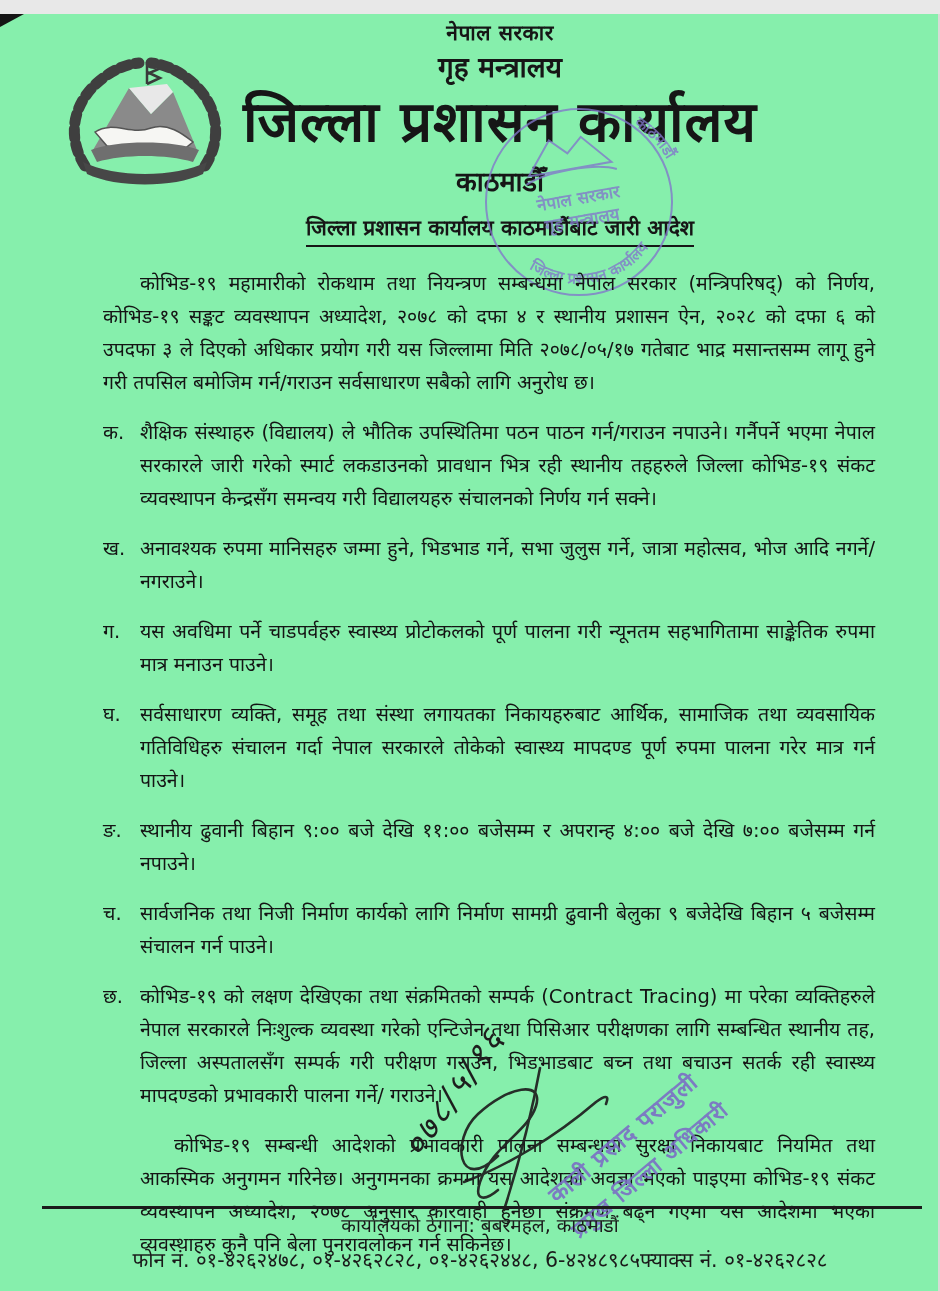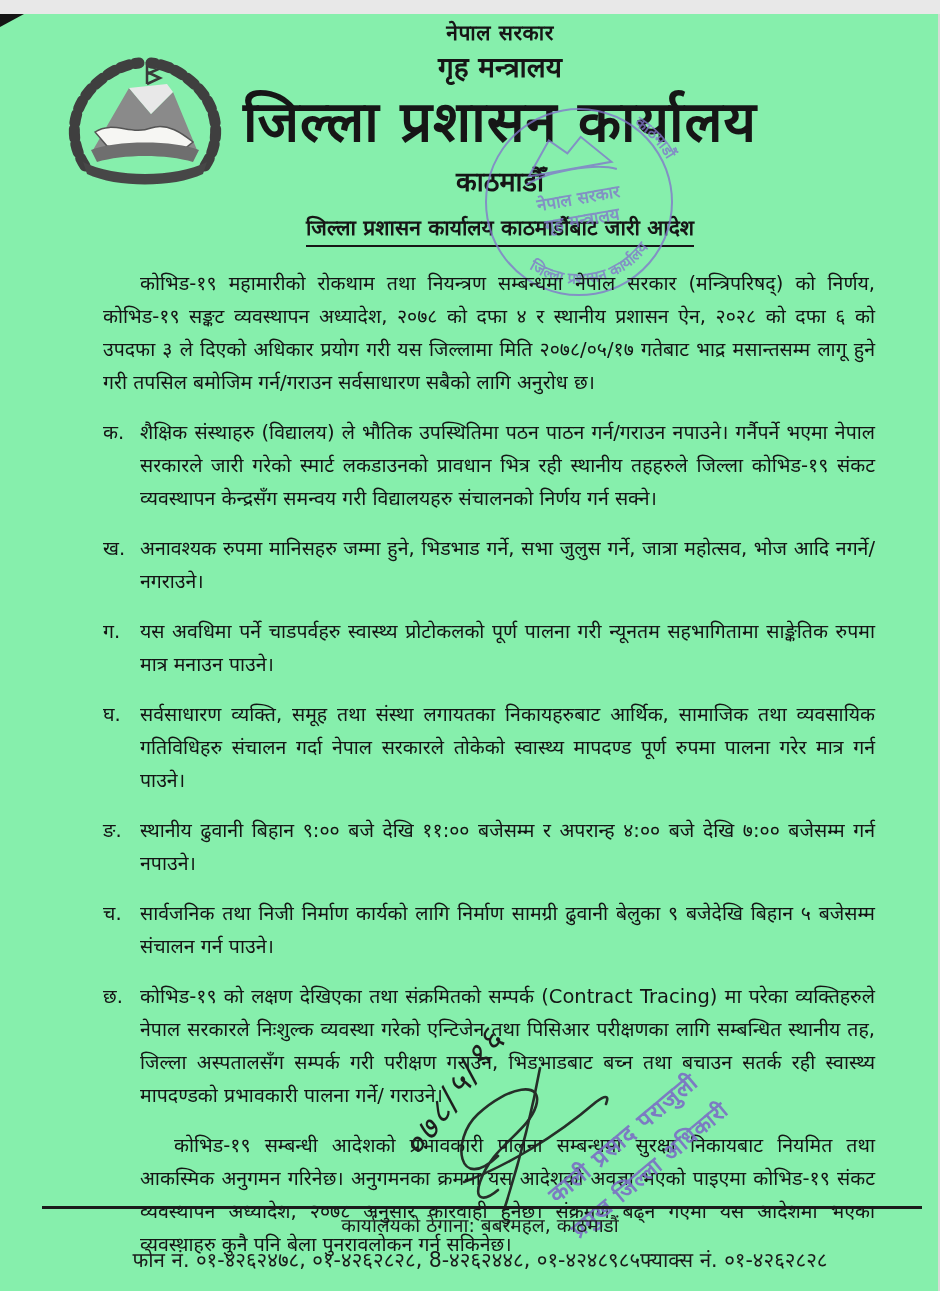--- a/index.html
+++ b/index.html
@@ -172,17 +172,17 @@
 
   <div class="stamp-officer">
     <div class="l1">काली प्रसाद पराजुली</div>
     <div class="l2">प्रमुख जिल्ला अधिकारी</div>
   </div>
 
   <div class="rule"></div>
   <div class="footer">
     <div class="f-address">कार्यालयको ठेगाना:  बबरमहल, काठमाडौं</div>
     <div class="f-phone">
-      <span>फोन नं. ०१-४२६२४७८,  ०१-४२६२८२८, 8-४२६२४४८, ०१-४२४८९८५</span><span>फ्याक्स नं. ०१-४२६२८२८</span>
+      <span>फोन नं. ०१-४२६२४७८,  ०१-४२६२८२८, ०१-४२६२४४८, 6-४२४८९८५</span><span>फ्याक्स नं. ०१-४२६२८२८</span>
     </div>
   </div>
 
 </div>
 
 </body></html>

